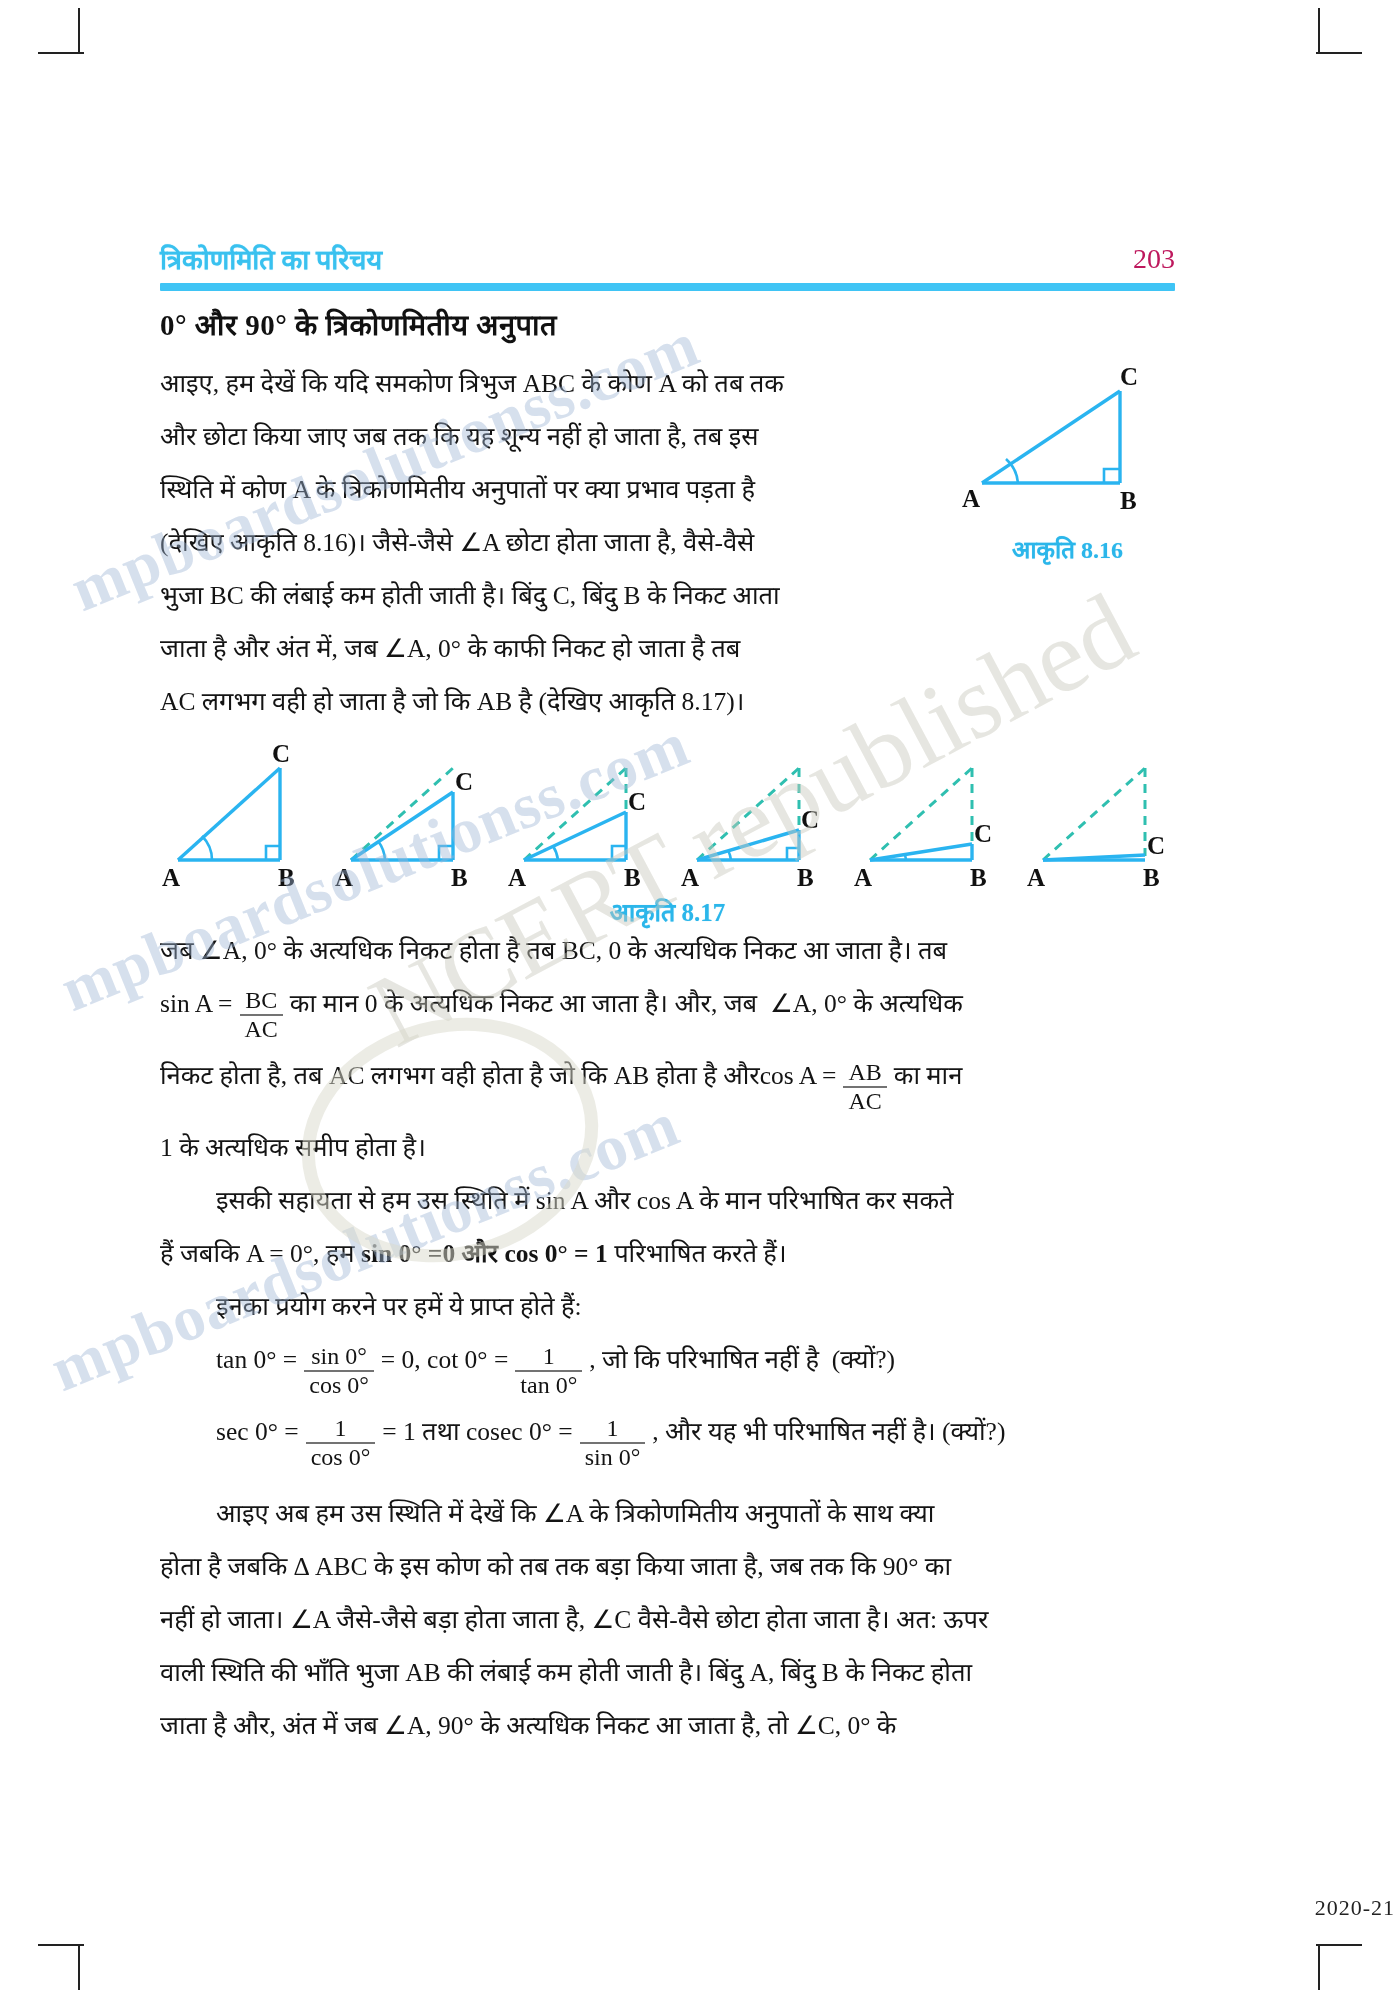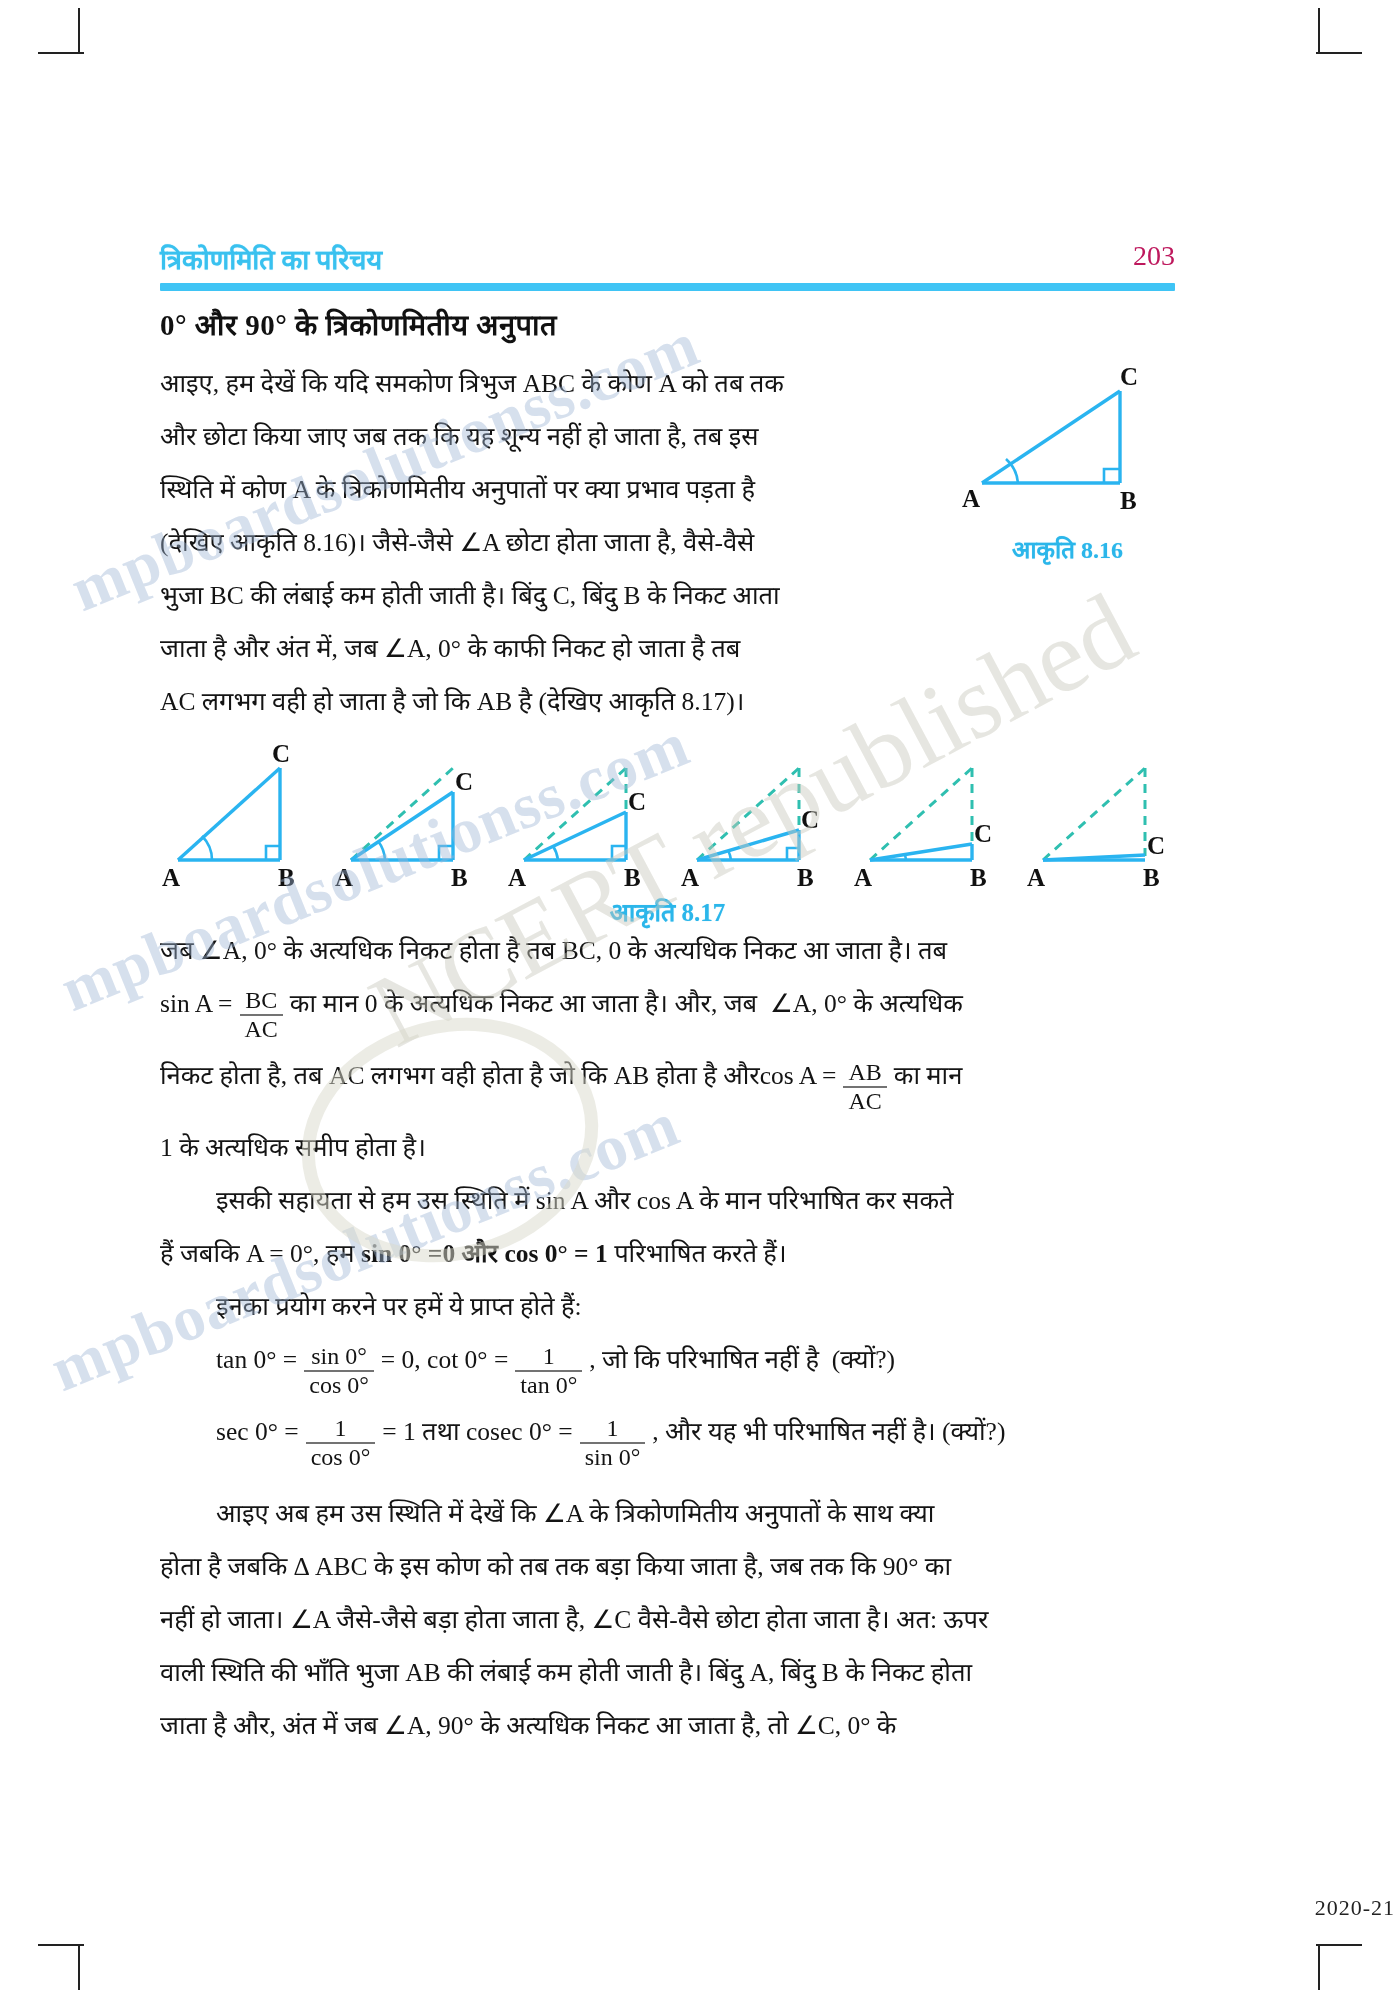--- a/index.html
+++ b/index.html
@@ -45,21 +45,21 @@
   }
   .wm-ring {
     position:absolute; left:300px; top:1020px;
     width:300px; height:240px;
     border:13px solid #d9d9cc; border-radius:50%;
     opacity:.5; transform:rotate(-15deg);
   }
 
   
   .page-header { position:absolute; left:160px; top:240px; width:1015px; }
-  .hdr-row { display:flex; align-items:flex-start; justify-content:space-between; }
+  .hdr-row { display:flex; align-items:center; justify-content:space-between; }
   .hdr-title {
     font-size:27px; font-weight:bold; color:#39c1ef;
     font-family:"Liberation Serif", serif;
     text-shadow:0 0 1px #8fdcf7;
   }
   .hdr-pageno { font-size:28px; color:#be185d; font-weight:normal; }
   .hdr-rule { margin-top:6px; height:8px; background:#3fc4f5; border-radius:1px; }
 
   
   .content { position:absolute; left:160px; top:290px; width:1015px; z-index:3; }

